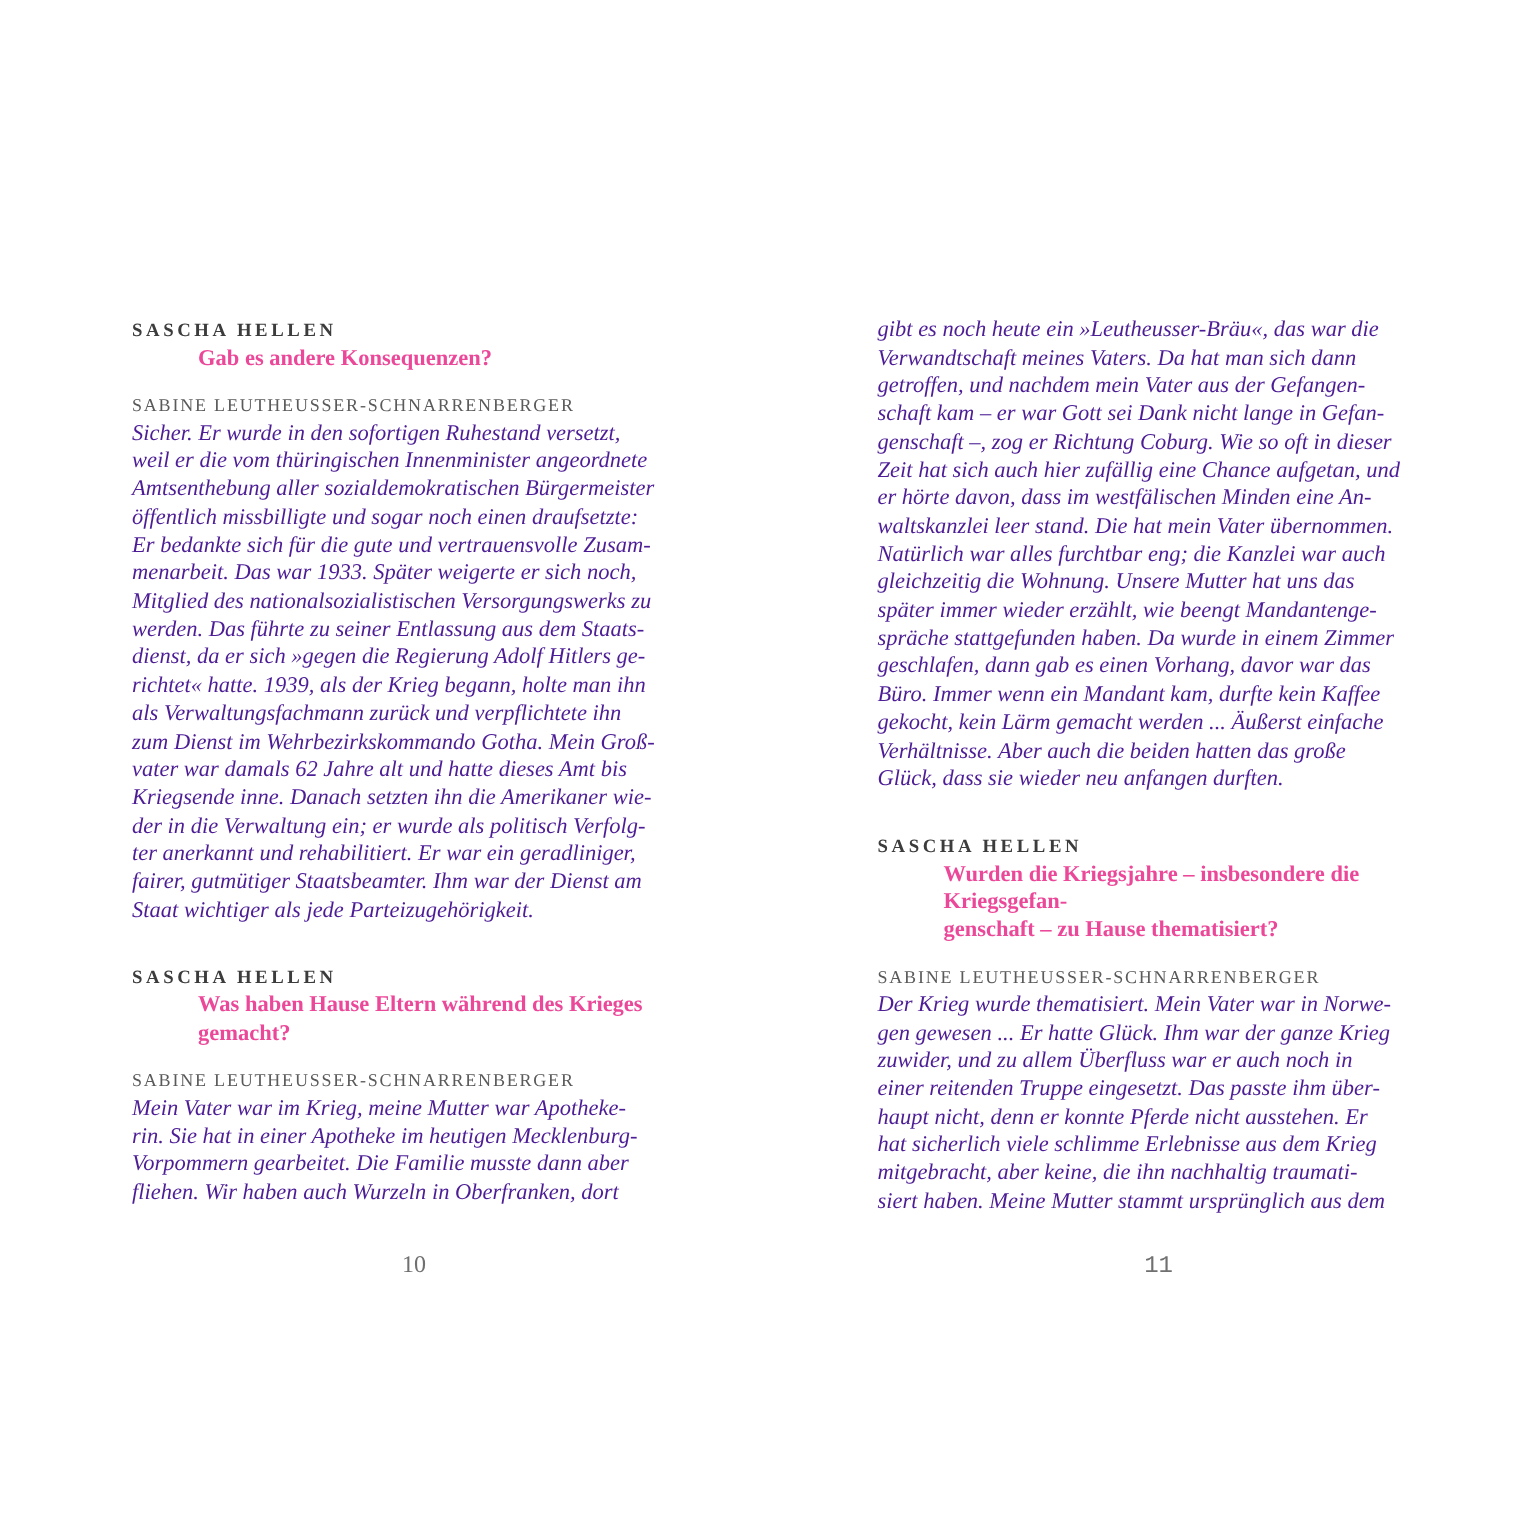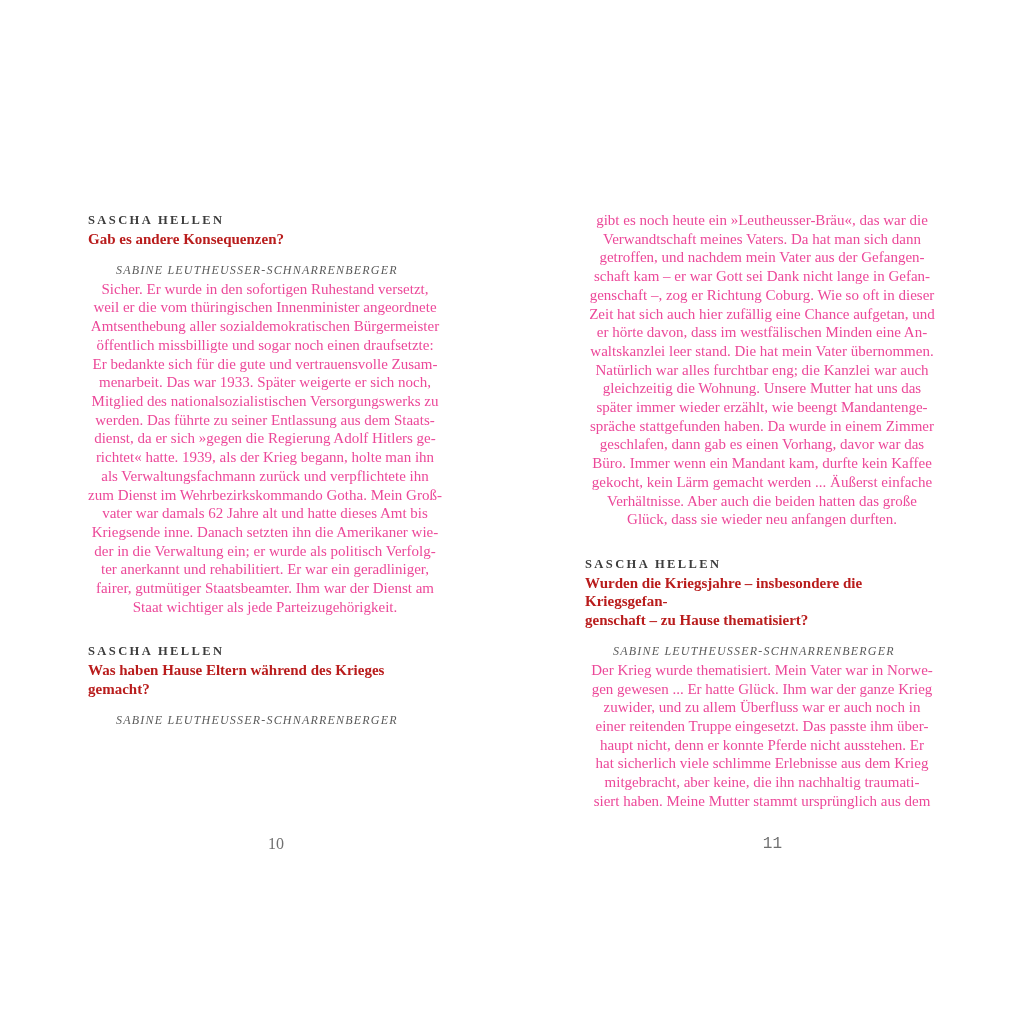--- a/index.html
+++ b/index.html
@@ -31,36 +31,35 @@
     font-size: 12.5px;
     font-weight: bold;
     letter-spacing: 2.4px;
     line-height: 18.6px;
     color: #3c3c3c;
   }
   .question {
     font-size: 15px;
     font-weight: bold;
     line-height: 18.6px;
-    color: #b91c1c;
+    color: #ec4899;
+    margin-left: 44px;
   }
   .respondent {
     font-size: 12px;
-    font-style: italic;
     letter-spacing: 1.2px;
     line-height: 18.6px;
     margin-top: 13px;
     color: #5a5a5a;
-    margin-left: 28px;
   }
   .answer {
     font-size: 15px;
+    font-style: italic;
     line-height: 18.7px;
-    color: #ec4899;
-    text-align: center;
+    color: #4c1d95;
   }
   .continuation { margin: 0 0 26px 0; }
 
   .pagenum {
     position: absolute;
     top: 837px;
     width: 44px;
     text-align: right;
     font-size: 16px;
     line-height: 14px;
@@ -80,20 +79,21 @@
       <div class="speaker">SASCHA HELLEN</div>
       <div class="question">Gab es andere Konsequenzen?</div>
       <div class="respondent">SABINE LEUTHEUSSER-SCHNARRENBERGER</div>
       <div class="answer">Sicher. Er wurde in den sofortigen Ruhestand versetzt,<br>weil er die vom thüringischen Innenminister angeordnete<br>Amtsenthebung aller sozialdemokratischen Bürgermeister<br>öffentlich missbilligte und sogar noch einen draufsetzte:<br>Er bedankte sich für die gute und vertrauensvolle Zusam-<br>menarbeit. Das war 1933. Später weigerte er sich noch,<br>Mitglied des nationalsozialistischen Versorgungswerks zu<br>werden. Das führte zu seiner Entlassung aus dem Staats-<br>dienst, da er sich »gegen die Regierung Adolf Hitlers ge-<br>richtet« hatte. 1939, als der Krieg begann, holte man ihn<br>als Verwaltungsfachmann zurück und verpflichtete ihn<br>zum Dienst im Wehrbezirkskommando Gotha. Mein Groß-<br>vater war damals 62 Jahre alt und hatte dieses Amt bis<br>Kriegsende inne. Danach setzten ihn die Amerikaner wie-<br>der in die Verwaltung ein; er wurde als politisch Verfolg-<br>ter anerkannt und rehabilitiert. Er war ein geradliniger,<br>fairer, gutmütiger Staatsbeamter. Ihm war der Dienst am<br>Staat wichtiger als jede Parteizugehörigkeit.</div>
     </section>
 
     <section class="qa">
       <div class="speaker">SASCHA HELLEN</div>
       <div class="question">Was haben Hause Eltern während des Krieges gemacht?</div>
       <div class="respondent">SABINE LEUTHEUSSER-SCHNARRENBERGER</div>
+      <div class="answer">Mein Vater war im Krieg, meine Mutter war Apotheke-<br>rin. Sie hat in einer Apotheke im heutigen Mecklenburg-<br>Vorpommern gearbeitet. Die Familie musste dann aber<br>fliehen. Wir haben auch Wurzeln in Oberfranken, dort</div>
     </section>
 
   </div>
 
   <div class="column right">
 
     <div class="answer continuation">gibt es noch heute ein »Leutheusser-Bräu«, das war die<br>Verwandtschaft meines Vaters. Da hat man sich dann<br>getroffen, und nachdem mein Vater aus der Gefangen-<br>schaft kam – er war Gott sei Dank nicht lange in Gefan-<br>genschaft –, zog er Richtung Coburg. Wie so oft in dieser<br>Zeit hat sich auch hier zufällig eine Chance aufgetan, und<br>er hörte davon, dass im westfälischen Minden eine An-<br>waltskanzlei leer stand. Die hat mein Vater übernommen.<br>Natürlich war alles furchtbar eng; die Kanzlei war auch<br>gleichzeitig die Wohnung. Unsere Mutter hat uns das<br>später immer wieder erzählt, wie beengt Mandantenge-<br>spräche stattgefunden haben. Da wurde in einem Zimmer<br>geschlafen, dann gab es einen Vorhang, davor war das<br>Büro. Immer wenn ein Mandant kam, durfte kein Kaffee<br>gekocht, kein Lärm gemacht werden ... Äußerst einfache<br>Verhältnisse. Aber auch die beiden hatten das große<br>Glück, dass sie wieder neu anfangen durften.</div>
 
     <section class="qa">
       <div class="speaker">SASCHA HELLEN</div>

